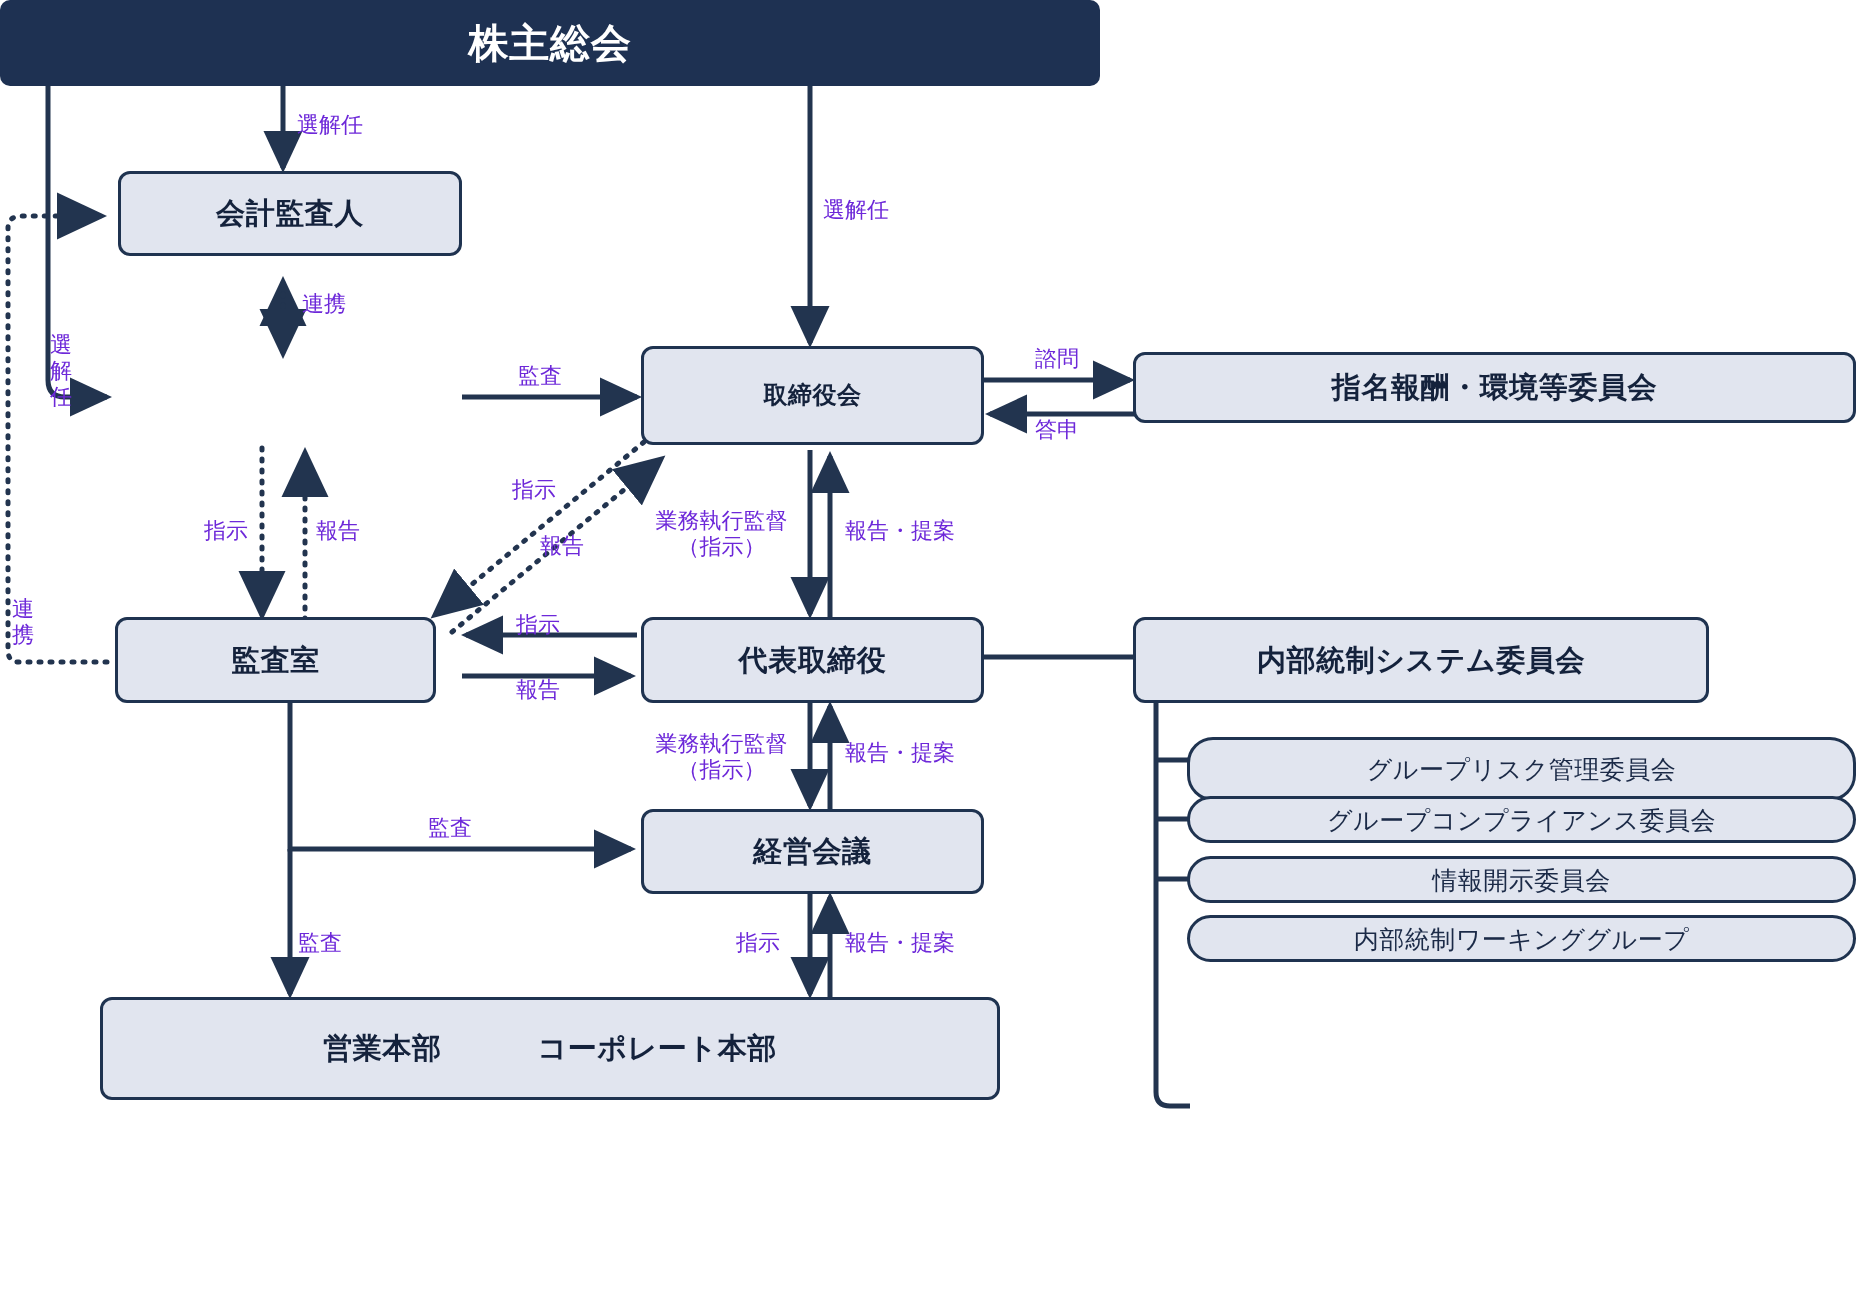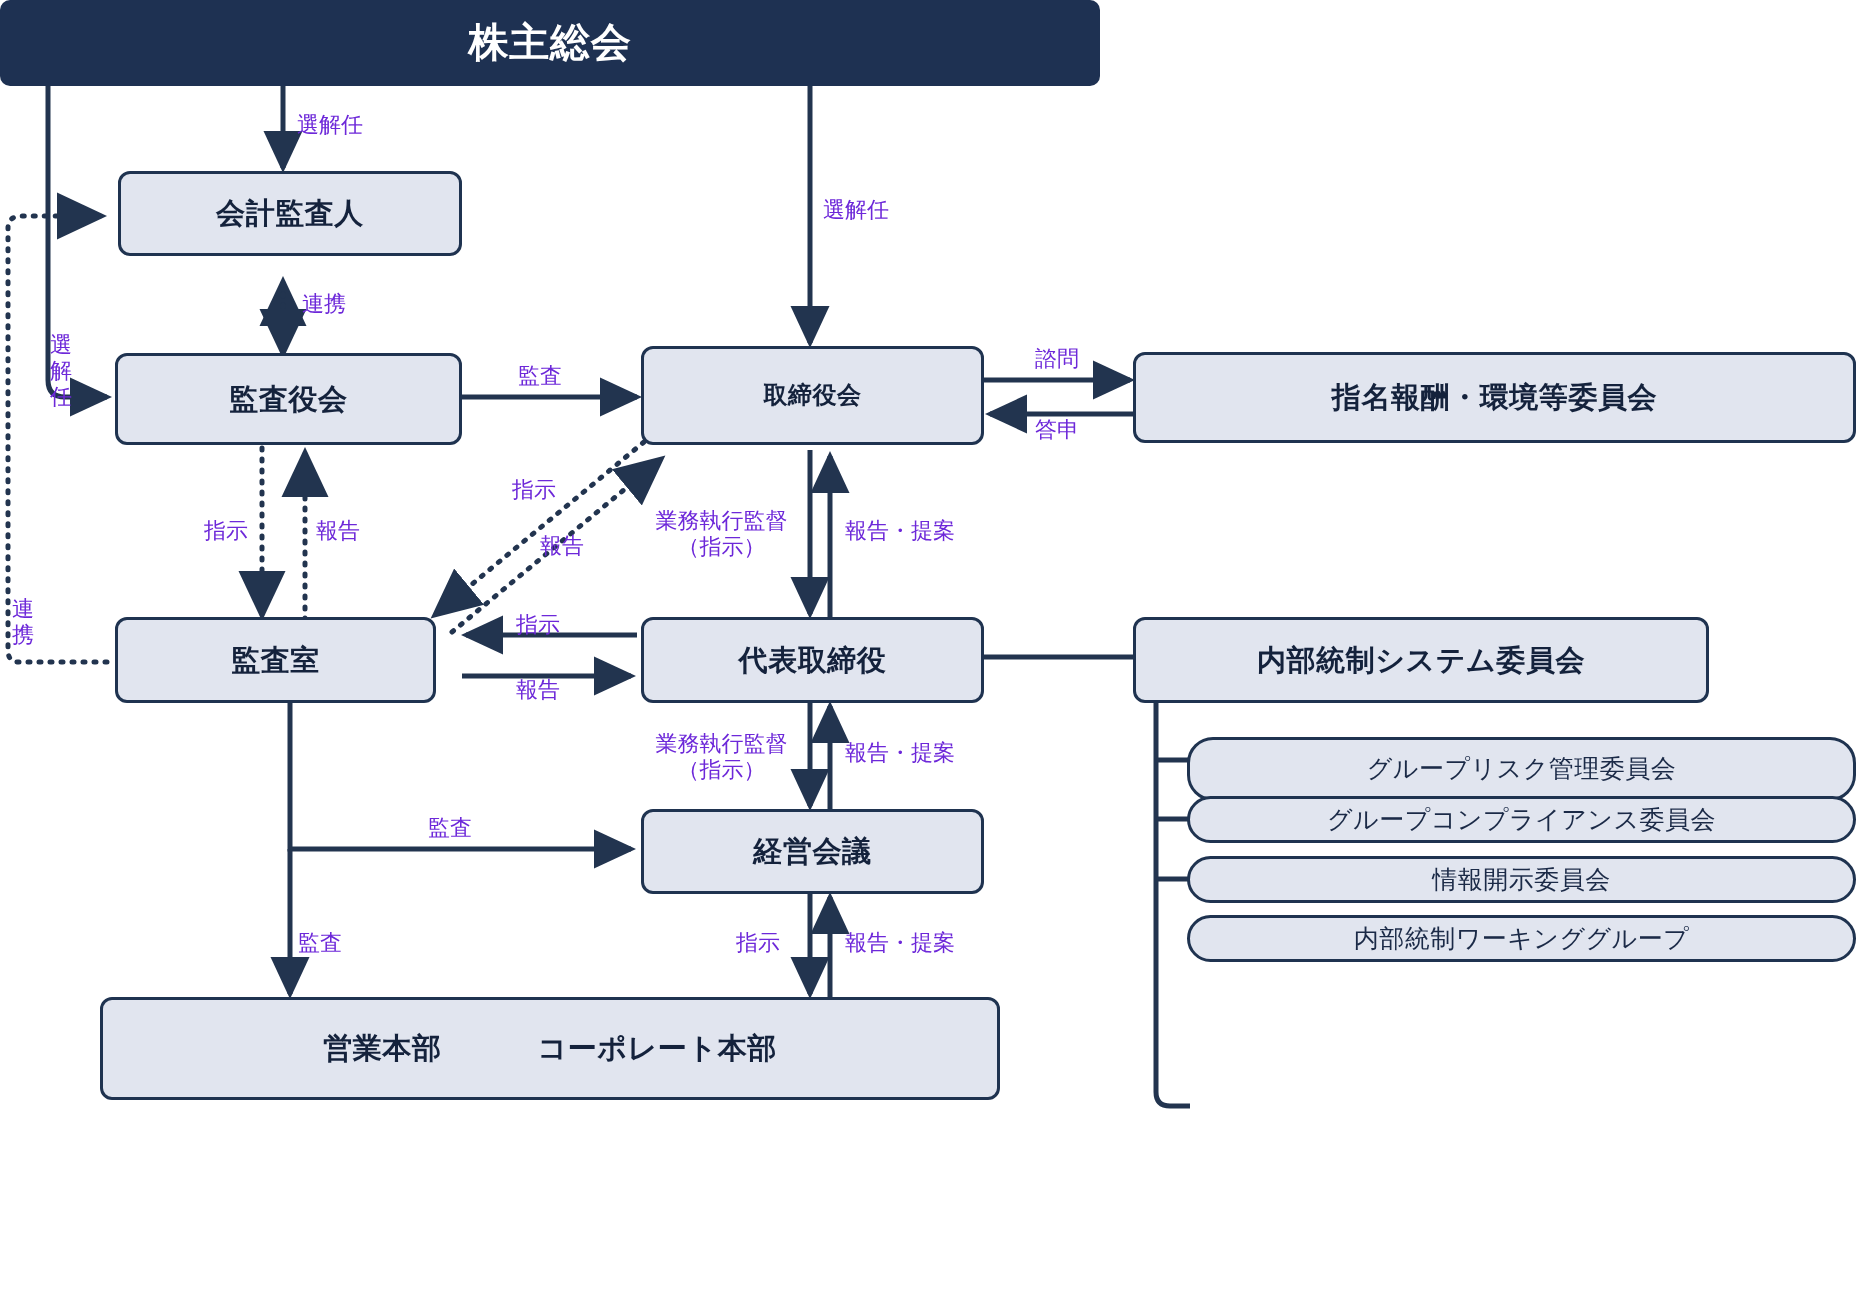--- a/index.html
+++ b/index.html
@@ -2,21 +2,21 @@
 <html><head>
 <meta charset="utf-8">
 <style>
   html,body{margin:0;padding:0;background:#ffffff;}
   body{font-family:"Liberation Sans","DejaVu Sans",sans-serif;}
   #stage{position:relative;width:1856px;height:1300px;background:#ffffff;overflow:hidden;}
   svg.edges{position:absolute;left:0;top:0;width:1856px;height:1300px;pointer-events:none;}
 
   .node{position:absolute;box-sizing:border-box;display:flex;align-items:center;justify-content:center;
         border:3px solid #1f3350;background:#e1e5ef;border-radius:12px;color:#14223c;
-        font-weight:bold;letter-spacing:.02em;text-align:center;font-family:Liberation Serif, serif;}
+        font-weight:bold;letter-spacing:.02em;text-align:center;}
   .node.header{background:#1e3152;border:none;color:#ffffff;border-radius:10px;}
   .node.pill{border-radius:26px;border-width:3px;font-weight:normal;color:#1b2a47;}
   .node .txt{line-height:1.2;}
 
   .edgelabel{position:absolute;color:#6d28d9;font-size:22px;line-height:1.18;
              white-space:pre;text-align:center;font-weight:normal;}
   .dual{position:absolute;display:flex;align-items:center;justify-content:center;gap:96px;width:100%;}
 </style>
 </head>
 <body>
@@ -87,29 +87,26 @@
   </svg>
 
   <div class="node header" style="left:0;top:0;width:1100px;height:86px;font-size:40px;">
     <span class="txt">株主総会</span>
   </div>
 
   <div class="node" style="left:118px;top:171px;width:344px;height:85px;font-size:29px;">
     <span class="txt">会計監査人</span>
   </div>
 
-  <div class="node" style="left:115px;top:353px;width:347px;height:92px;font-size:29px;">
-    <span class="txt">監査役会</span>
-  </div>
 
   <div class="node" style="left:641px;top:346px;width:343px;height:99px;font-size:24px;">
     <span class="txt">取締役会</span>
   </div>
 
-  <div class="node" style="left:1133px;top:352px;width:723px;height:91px;font-size:29px;">
+  <div class="node" style="left:1133px;top:352px;width:723px;height:71px;font-size:29px;">
     <span class="txt">指名報酬・環境等委員会</span>
   </div>
 
   <div class="node" style="left:115px;top:617px;width:321px;height:86px;font-size:29px;">
     <span class="txt">監査室</span>
   </div>
 
   <div class="node" style="left:641px;top:617px;width:343px;height:86px;font-size:29px;">
     <span class="txt">代表取締役</span>
   </div>

